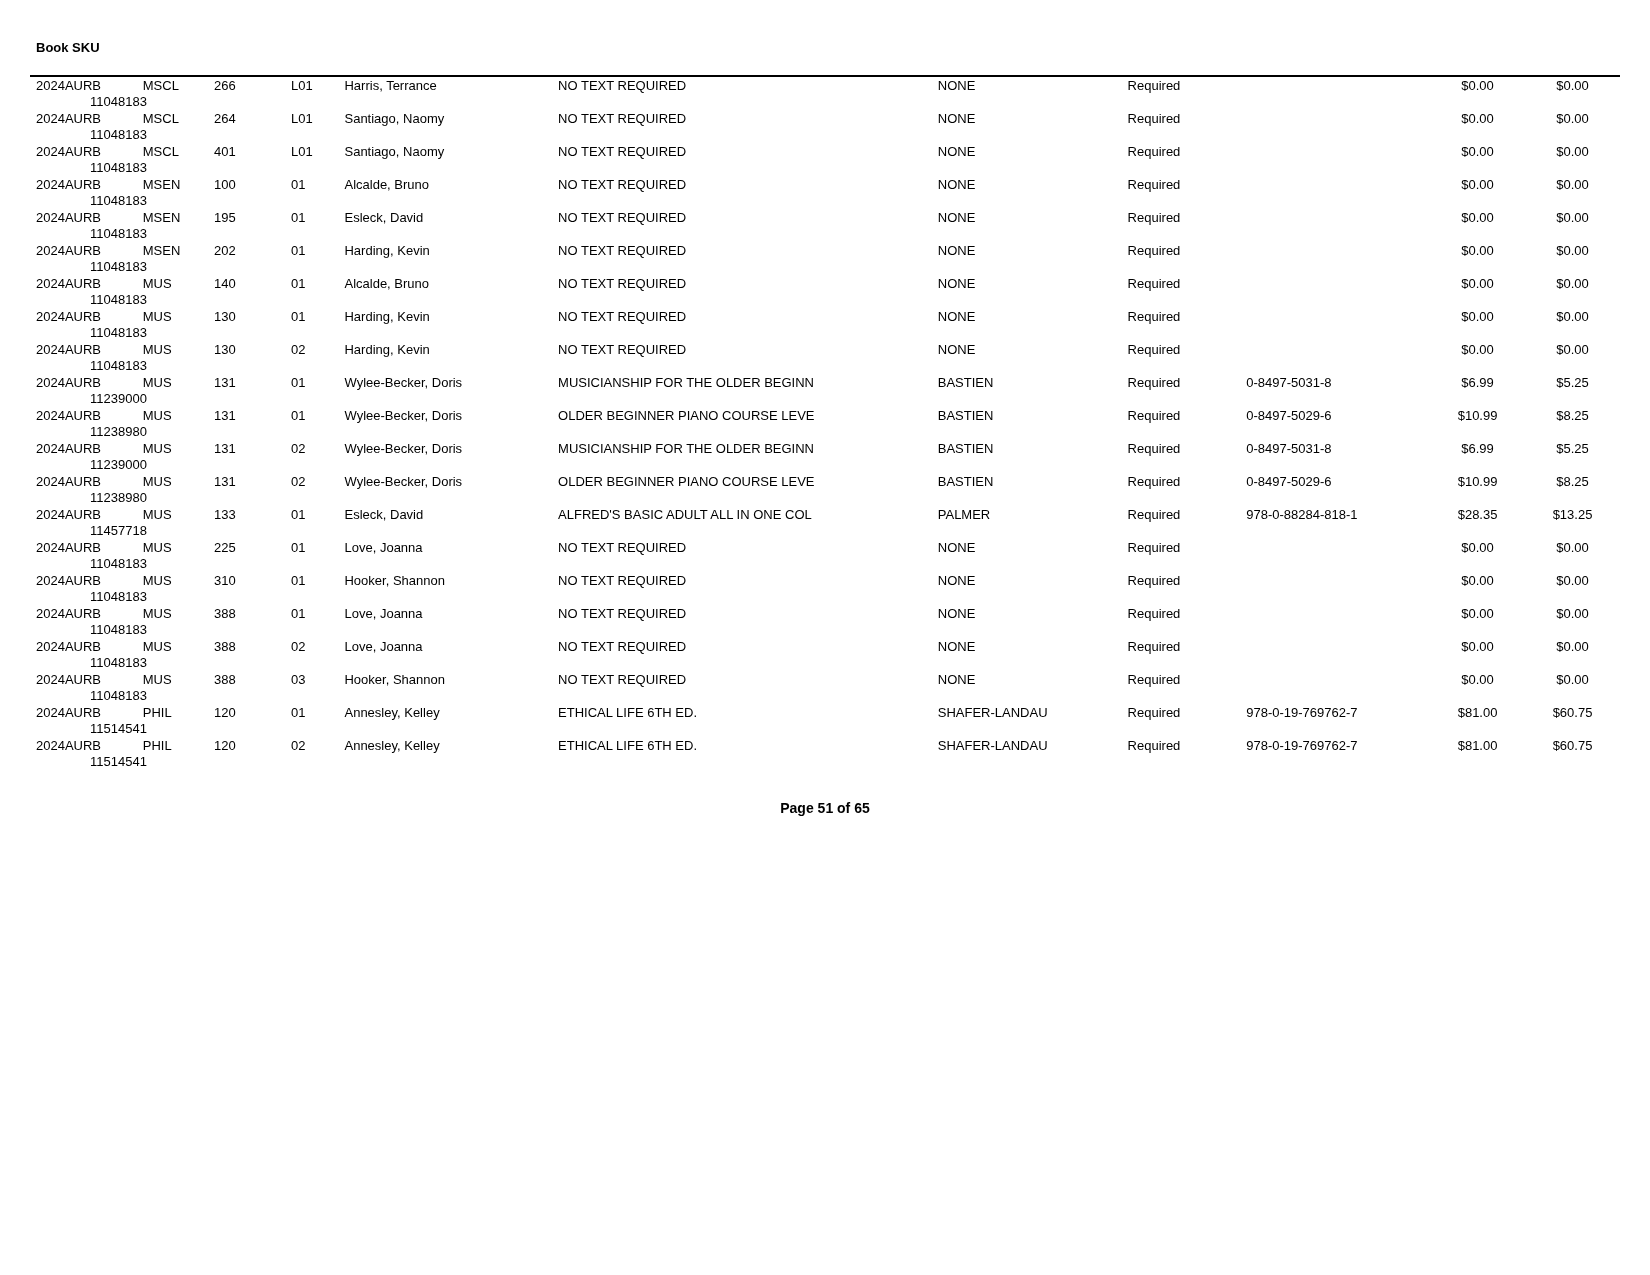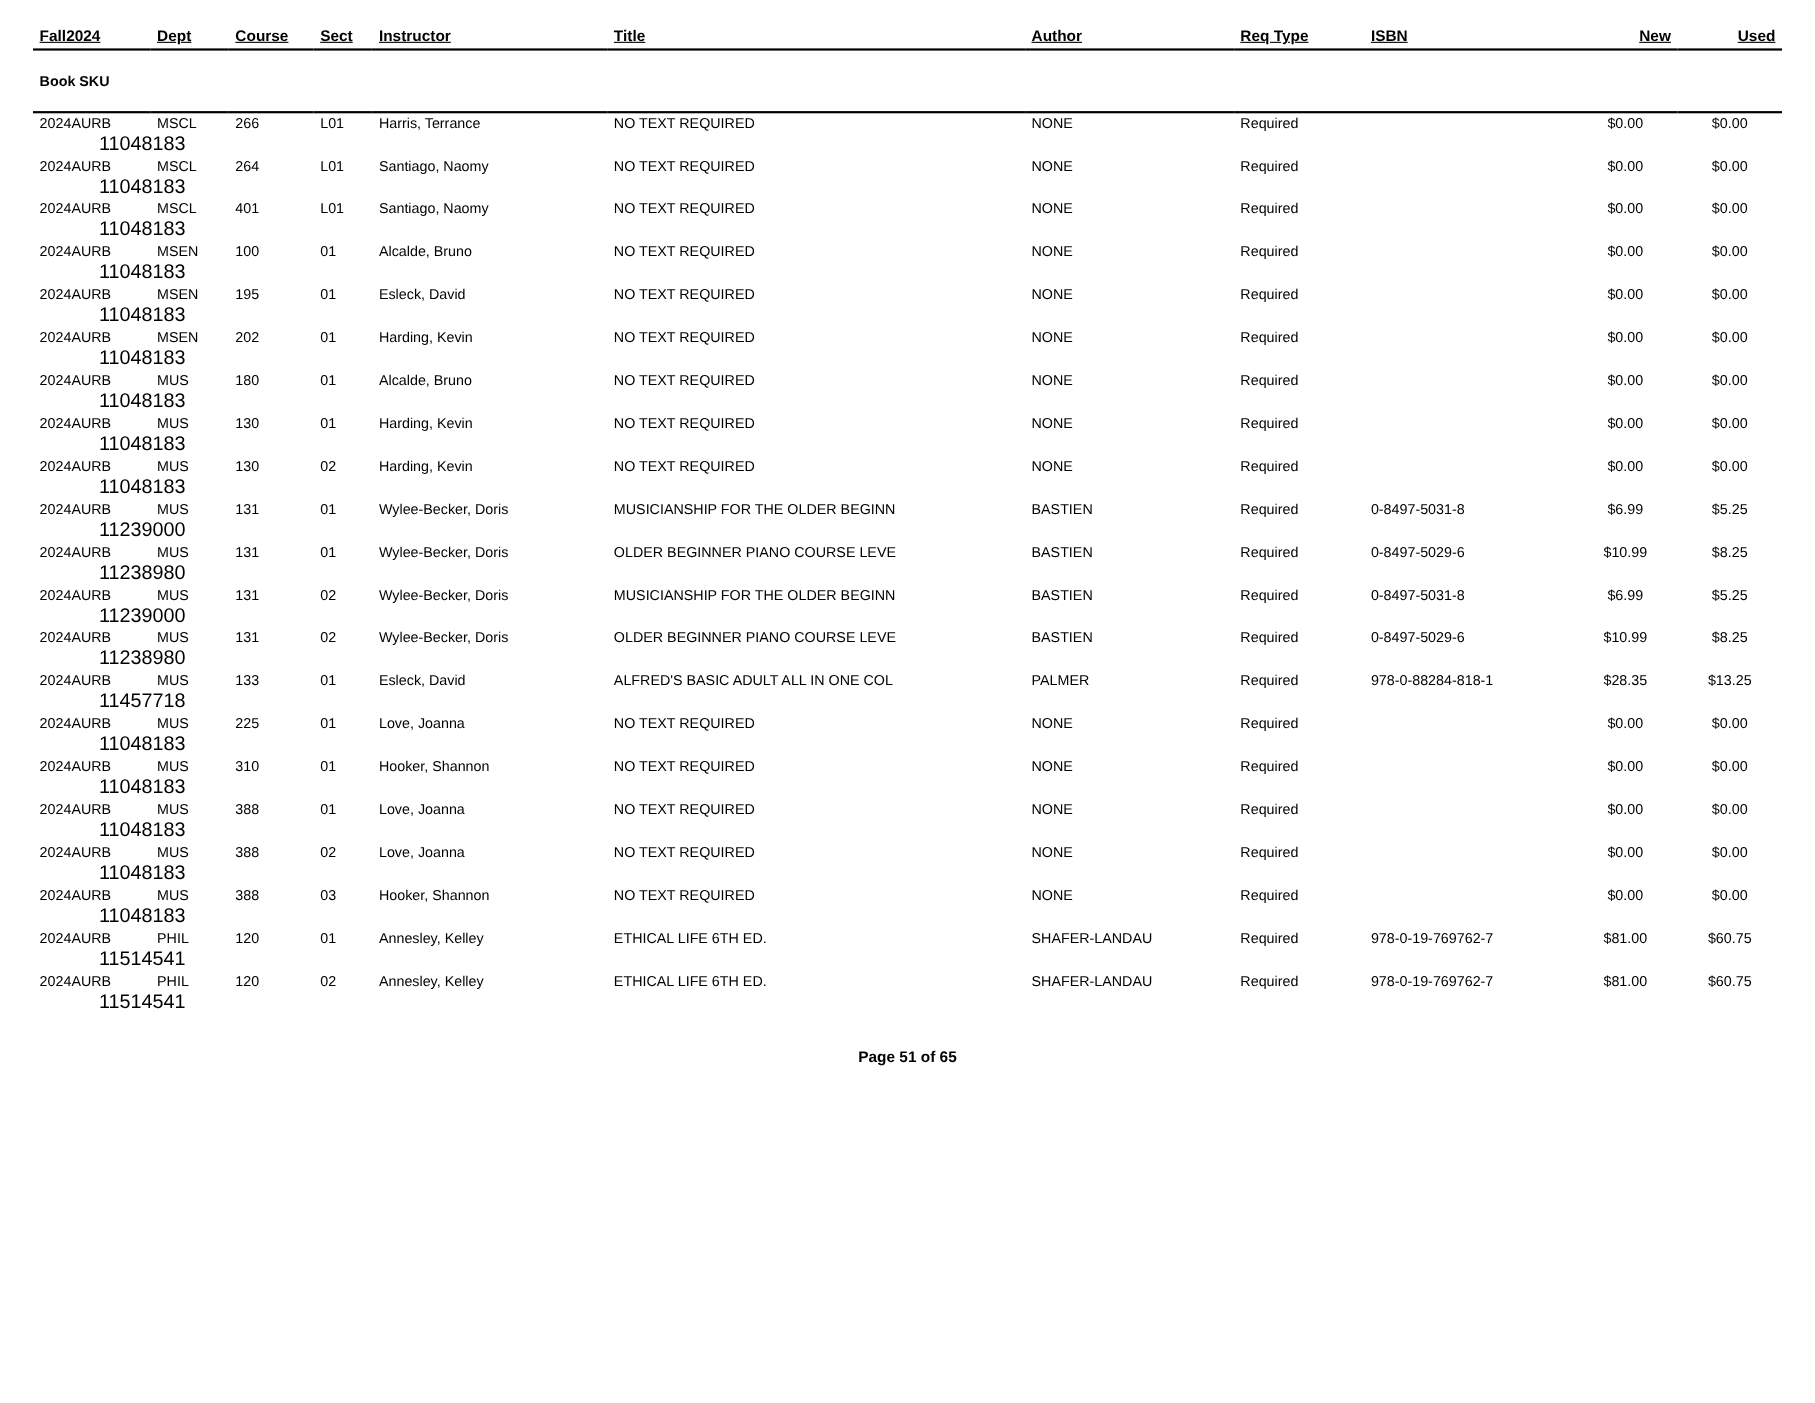--- a/index.html
+++ b/index.html
@@ -36,21 +36,21 @@
       padding: 20px 6px;
       border-bottom: 2px solid #000;
     }
     tbody tr.data-row td {
       padding: 1px 6px;
       vertical-align: bottom;
       font-size: 13px;
     }
     tbody tr.sku-row td {
       padding: 0px 6px 1px 6px;
-      font-size: 18px;
+      font-size: 13px;
       color: #000;
     }
     .col-fall { width: 90px; }
     .col-dept { width: 60px; }
     .col-course { width: 65px; }
     .col-sect { width: 45px; }
     .col-instructor { width: 180px; }
     .col-title { width: 320px; }
     .col-author { width: 160px; }
     .col-reqtype { width: 100px; }
@@ -65,33 +65,20 @@
       font-weight: bold;
     }
     th.right, td.right { text-align: right; }
   </style>
 </head>
 <body>
 
 <div class="table-container">
   <table>
     <thead>
-      <tr>
-        <th class="col-fall underline">Fall2024</th>
-        <th class="col-dept underline">Dept</th>
-        <th class="col-course underline">Course</th>
-        <th class="col-sect underline">Sect</th>
-        <th class="col-instructor underline">Instructor</th>
-        <th class="col-title underline">Title</th>
-        <th class="col-author underline">Author</th>
-        <th class="col-reqtype underline">Req Type</th>
-        <th class="col-isbn underline">ISBN</th>
-        <th class="col-new right underline">New</th>
-        <th class="col-used right underline">Used</th>
-      </tr>
       <tr class="header-row-2">
         <td colspan="11">Book SKU</td>
       </tr>
     </thead>
     <tbody id="table-body">
     <tr class="data-row">
           <td class="col-fall">2024AURB</td>
           <td class="col-dept">MSCL</td>
           <td class="col-course">266</td>
           <td class="col-sect">L01</td>
@@ -182,21 +169,21 @@
           <td class="col-isbn"></td>
           <td class="col-new money">$0.00</td>
           <td class="col-used money">$0.00</td>
         </tr>
         <tr class="sku-row">
           <td colspan="11" style="padding-left: 60px;">11048183</td>
         </tr>
         <tr class="data-row">
           <td class="col-fall">2024AURB</td>
           <td class="col-dept">MUS</td>
-          <td class="col-course">180</td>
+          <td class="col-course">140</td>
           <td class="col-sect">01</td>
           <td class="col-instructor">Alcalde, Bruno</td>
           <td class="col-title">NO TEXT REQUIRED</td>
           <td class="col-author">NONE</td>
           <td class="col-reqtype">Required</td>
           <td class="col-isbn"></td>
           <td class="col-new money">$0.00</td>
           <td class="col-used money">$0.00</td>
         </tr>
         <tr class="sku-row">

